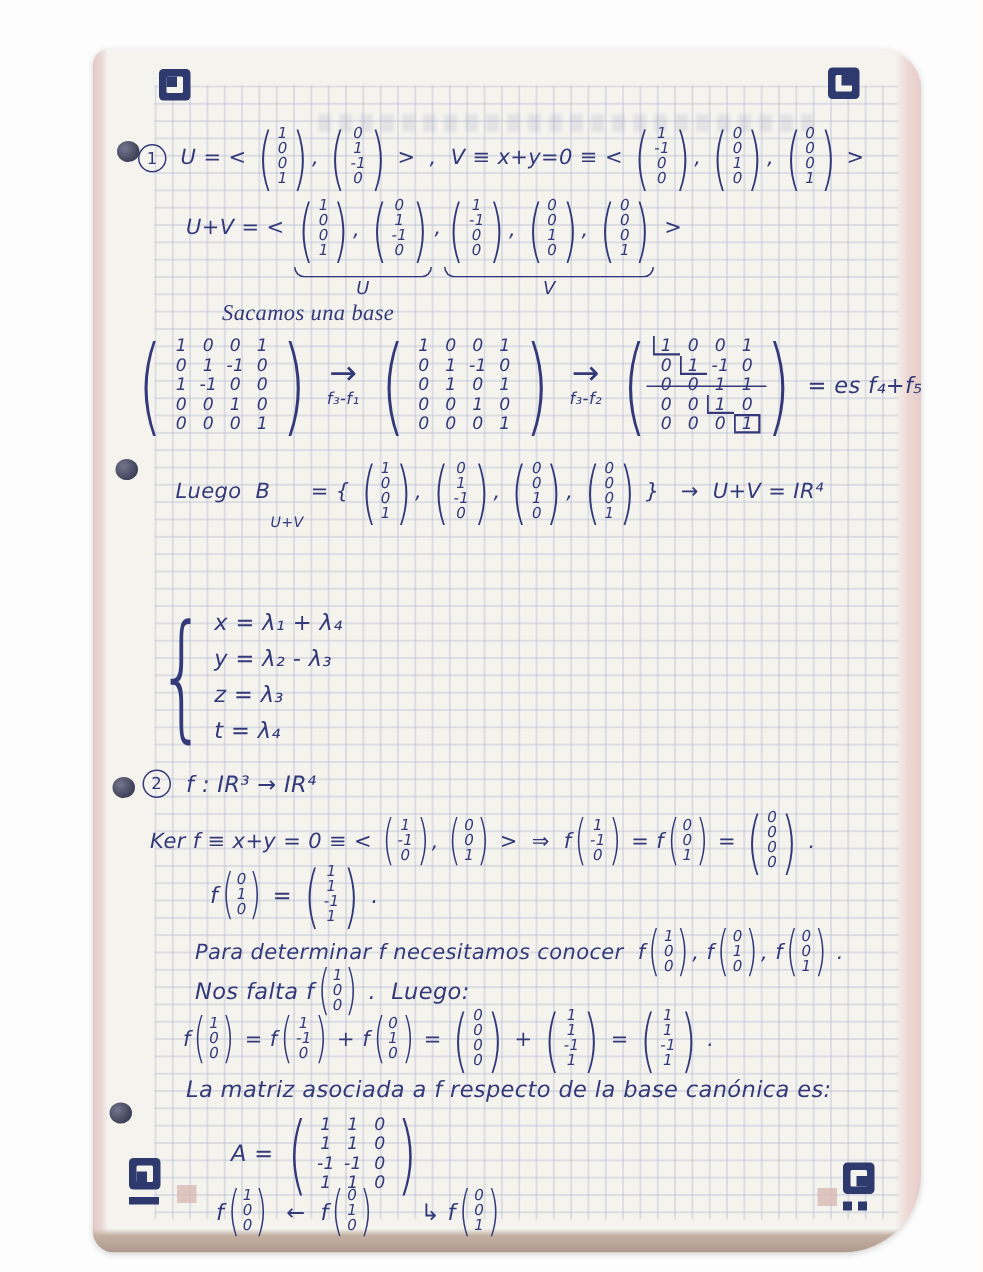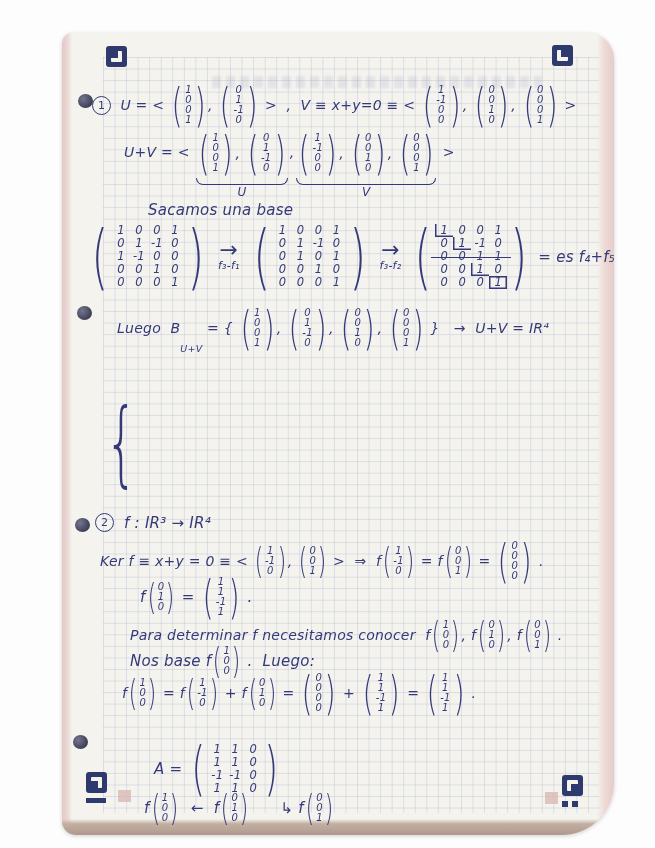--- a/index.html
+++ b/index.html
@@ -107,30 +107,31 @@
     <div class="fid-bar" style="left:24px;top:765px"></div>
     <div class="fid-dot" style="left:500px;top:768px"></div>
     <div class="fid-dot" style="left:510px;top:768px"></div>
     <div class="pink-sq" style="left:56px;top:757px"></div>
     <div class="pink-sq" style="left:483px;top:759px"></div>
 
 
     <div id="math-lines">
         <div class="mline" style="left: 30px; top: 49px; font-size: 14px;"><span class="mcirc">1</span><span class="mtext">  U = &lt; </span><span class="mvec"><span class="par" style="font-size: 46px;">(</span><span class="vcol"><span class="vrow">1</span><span class="vrow">0</span><span class="vrow">0</span><span class="vrow">1</span></span><span class="par" style="font-size: 46px;">)</span></span><span class="mtext">, </span><span class="mvec"><span class="par" style="font-size: 46px;">(</span><span class="vcol"><span class="vrow">0</span><span class="vrow">1</span><span class="vrow">-1</span><span class="vrow">0</span></span><span class="par" style="font-size: 46px;">)</span></span><span class="mtext"> &gt;  ,  V ≡ x+y=0 ≡ &lt; </span><span class="mvec"><span class="par" style="font-size: 46px;">(</span><span class="vcol"><span class="vrow">1</span><span class="vrow">-1</span><span class="vrow">0</span><span class="vrow">0</span></span><span class="par" style="font-size: 46px;">)</span></span><span class="mtext">, </span><span class="mvec"><span class="par" style="font-size: 46px;">(</span><span class="vcol"><span class="vrow">0</span><span class="vrow">0</span><span class="vrow">1</span><span class="vrow">0</span></span><span class="par" style="font-size: 46px;">)</span></span><span class="mtext">, </span><span class="mvec"><span class="par" style="font-size: 46px;">(</span><span class="vcol"><span class="vrow">0</span><span class="vrow">0</span><span class="vrow">0</span><span class="vrow">1</span></span><span class="par" style="font-size: 46px;">)</span></span><span class="mtext"> &gt;</span></div>
         <div class="mline" style="left: 62px; top: 97px; font-size: 14px;"><span class="mtext">U+V = &lt; </span><span class="mgrp"><span class="grow"><span class="mvec"><span class="par" style="font-size: 46px;">(</span><span class="vcol"><span class="vrow">1</span><span class="vrow">0</span><span class="vrow">0</span><span class="vrow">1</span></span><span class="par" style="font-size: 46px;">)</span></span><span class="mtext">, </span><span class="mvec"><span class="par" style="font-size: 46px;">(</span><span class="vcol"><span class="vrow">0</span><span class="vrow">1</span><span class="vrow">-1</span><span class="vrow">0</span></span><span class="par" style="font-size: 46px;">)</span></span></span><span class="ubrace"></span><span class="ulabel">U</span></span><span class="mtext">,</span><span class="mgrp"><span class="grow"><span class="mvec"><span class="par" style="font-size: 46px;">(</span><span class="vcol"><span class="vrow">1</span><span class="vrow">-1</span><span class="vrow">0</span><span class="vrow">0</span></span><span class="par" style="font-size: 46px;">)</span></span><span class="mtext">, </span><span class="mvec"><span class="par" style="font-size: 46px;">(</span><span class="vcol"><span class="vrow">0</span><span class="vrow">0</span><span class="vrow">1</span><span class="vrow">0</span></span><span class="par" style="font-size: 46px;">)</span></span><span class="mtext">, </span><span class="mvec"><span class="par" style="font-size: 46px;">(</span><span class="vcol"><span class="vrow">0</span><span class="vrow">0</span><span class="vrow">0</span><span class="vrow">1</span></span><span class="par" style="font-size: 46px;">)</span></span></span><span class="ubrace"></span><span class="ulabel">V</span></span><span class="mtext"> &gt;</span></div>
-        <div class="mline" style="left: 86px; top: 168px;"><span class="mtext">Sacamos una base</span></div>
+        <div class="mline" style="left: 86px; top: 168px; font-family: Liberation Serif, serif;"><span class="mtext">Sacamos una base</span></div>
         <div class="mline" style="left: 24px; top: 188px;"><span class="mmat"><span class="par" style="font-size: 71px;">(</span><span class="mbody"><span class="mrow"><span class="mcell">1</span><span class="mcell">0</span><span class="mcell">0</span><span class="mcell">1</span></span><span class="mrow"><span class="mcell">0</span><span class="mcell">1</span><span class="mcell">-1</span><span class="mcell">0</span></span><span class="mrow"><span class="mcell">1</span><span class="mcell">-1</span><span class="mcell">0</span><span class="mcell">0</span></span><span class="mrow"><span class="mcell">0</span><span class="mcell">0</span><span class="mcell">1</span><span class="mcell">0</span></span><span class="mrow"><span class="mcell">0</span><span class="mcell">0</span><span class="mcell">0</span><span class="mcell">1</span></span></span><span class="par" style="font-size: 71px;">)</span></span><span class="marr"><span class="arrg">→</span><span class="arrl">f₃-f₁</span></span><span class="mmat"><span class="par" style="font-size: 71px;">(</span><span class="mbody"><span class="mrow"><span class="mcell">1</span><span class="mcell">0</span><span class="mcell">0</span><span class="mcell">1</span></span><span class="mrow"><span class="mcell">0</span><span class="mcell">1</span><span class="mcell">-1</span><span class="mcell">0</span></span><span class="mrow"><span class="mcell">0</span><span class="mcell">1</span><span class="mcell">0</span><span class="mcell">1</span></span><span class="mrow"><span class="mcell">0</span><span class="mcell">0</span><span class="mcell">1</span><span class="mcell">0</span></span><span class="mrow"><span class="mcell">0</span><span class="mcell">0</span><span class="mcell">0</span><span class="mcell">1</span></span></span><span class="par" style="font-size: 71px;">)</span></span><span class="marr"><span class="arrg">→</span><span class="arrl">f₃-f₂</span></span><span class="mmat"><span class="par" style="font-size: 71px;">(</span><span class="mbody"><span class="mrow"><span class="mcell pivot">1</span><span class="mcell">0</span><span class="mcell">0</span><span class="mcell">1</span></span><span class="mrow"><span class="mcell">0</span><span class="mcell pivot">1</span><span class="mcell">-1</span><span class="mcell">0</span></span><span class="mrow strike"><span class="mcell">0</span><span class="mcell">0</span><span class="mcell">1</span><span class="mcell">1</span></span><span class="mrow"><span class="mcell">0</span><span class="mcell">0</span><span class="mcell pivot">1</span><span class="mcell">0</span></span><span class="mrow"><span class="mcell">0</span><span class="mcell">0</span><span class="mcell">0</span><span class="mcell boxed">1</span></span></span><span class="par" style="font-size: 71px;">)</span></span><span class="mtext"> = es f₄+f₅</span></div>
         <div class="mline" style="left: 55px; top: 272px; font-size: 14px;"><span class="mtext">Luego  B</span><span class="msub">U+V</span><span class="mtext"> = { </span><span class="mvec"><span class="par" style="font-size: 46px;">(</span><span class="vcol"><span class="vrow">1</span><span class="vrow">0</span><span class="vrow">0</span><span class="vrow">1</span></span><span class="par" style="font-size: 46px;">)</span></span><span class="mtext">, </span><span class="mvec"><span class="par" style="font-size: 46px;">(</span><span class="vcol"><span class="vrow">0</span><span class="vrow">1</span><span class="vrow">-1</span><span class="vrow">0</span></span><span class="par" style="font-size: 46px;">)</span></span><span class="mtext">, </span><span class="mvec"><span class="par" style="font-size: 46px;">(</span><span class="vcol"><span class="vrow">0</span><span class="vrow">0</span><span class="vrow">1</span><span class="vrow">0</span></span><span class="par" style="font-size: 46px;">)</span></span><span class="mtext">, </span><span class="mvec"><span class="par" style="font-size: 46px;">(</span><span class="vcol"><span class="vrow">0</span><span class="vrow">0</span><span class="vrow">0</span><span class="vrow">1</span></span><span class="par" style="font-size: 46px;">)</span></span><span class="mtext"> }   →  U+V = IR⁴</span></div>
-        <div class="mline" style="left: 30px; top: 370px;"><span class="mcases"><span class="cbrace" style="font-size: 92px;">{</span></span></div>
+        <div class="mline" style="left: 30px; top: 370px;"><span class="mcases"><span class="cbrace" style="font-size: 92px;">{</span><span class="ccol"><span class="crow">x = λ₁ + λ₄</span><span class="crow">y = λ₂ - λ₃</span><span class="crow">z = λ₃</span><span class="crow">t = λ₄</span></span></span></div>
         <div class="mline" style="left: 33px; top: 480px;"><span class="mcirc">2</span><span class="mtext">  f : IR³ → IR⁴</span></div>
         <div class="mline" style="left: 38px; top: 505px; font-size: 14px;"><span class="mtext">Ker f ≡ x+y = 0 ≡ &lt; </span><span class="mvec"><span class="par" style="font-size: 36px;">(</span><span class="vcol"><span class="vrow">1</span><span class="vrow">-1</span><span class="vrow">0</span></span><span class="par" style="font-size: 36px;">)</span></span><span class="mtext">, </span><span class="mvec"><span class="par" style="font-size: 36px;">(</span><span class="vcol"><span class="vrow">0</span><span class="vrow">0</span><span class="vrow">1</span></span><span class="par" style="font-size: 36px;">)</span></span><span class="mtext"> &gt;  ⇒  f</span><span class="mvec"><span class="par" style="font-size: 36px;">(</span><span class="vcol"><span class="vrow">1</span><span class="vrow">-1</span><span class="vrow">0</span></span><span class="par" style="font-size: 36px;">)</span></span><span class="mtext"> = f</span><span class="mvec"><span class="par" style="font-size: 36px;">(</span><span class="vcol"><span class="vrow">0</span><span class="vrow">0</span><span class="vrow">1</span></span><span class="par" style="font-size: 36px;">)</span></span><span class="mtext"> = </span><span class="mvec"><span class="par" style="font-size: 46px;">(</span><span class="vcol"><span class="vrow">0</span><span class="vrow">0</span><span class="vrow">0</span><span class="vrow">0</span></span><span class="par" style="font-size: 46px;">)</span></span><span class="mtext"> .</span></div>
         <div class="mline" style="left: 78px; top: 541px;"><span class="mtext">f</span><span class="mvec"><span class="par" style="font-size: 36px;">(</span><span class="vcol"><span class="vrow">0</span><span class="vrow">1</span><span class="vrow">0</span></span><span class="par" style="font-size: 36px;">)</span></span><span class="mtext"> = </span><span class="mvec"><span class="par" style="font-size: 46px;">(</span><span class="vcol"><span class="vrow">1</span><span class="vrow">1</span><span class="vrow">-1</span><span class="vrow">1</span></span><span class="par" style="font-size: 46px;">)</span></span><span class="mtext"> .</span></div>
         <div class="mline" style="left: 68px; top: 584px; font-size: 14px;"><span class="mtext">Para determinar f necesitamos conocer  f</span><span class="mvec"><span class="par" style="font-size: 36px;">(</span><span class="vcol"><span class="vrow">1</span><span class="vrow">0</span><span class="vrow">0</span></span><span class="par" style="font-size: 36px;">)</span></span><span class="mtext">, f</span><span class="mvec"><span class="par" style="font-size: 36px;">(</span><span class="vcol"><span class="vrow">0</span><span class="vrow">1</span><span class="vrow">0</span></span><span class="par" style="font-size: 36px;">)</span></span><span class="mtext">, f</span><span class="mvec"><span class="par" style="font-size: 36px;">(</span><span class="vcol"><span class="vrow">0</span><span class="vrow">0</span><span class="vrow">1</span></span><span class="par" style="font-size: 36px;">)</span></span><span class="mtext"> .</span></div>
-        <div class="mline" style="left: 68px; top: 610px;"><span class="mtext">Nos base f</span><span class="mvec"><span class="par" style="font-size: 36px;">(</span><span class="vcol"><span class="vrow">1</span><span class="vrow">0</span><span class="vrow">0</span></span><span class="par" style="font-size: 36px;">)</span></span><span class="mtext"> .  Luego:</span></div>
+        <div class="mline" style="left: 68px; top: 610px;"><span class="mtext">Nos falta f</span><span class="mvec"><span class="par" style="font-size: 36px;">(</span><span class="vcol"><span class="vrow">1</span><span class="vrow">0</span><span class="vrow">0</span></span><span class="par" style="font-size: 36px;">)</span></span><span class="mtext"> .  Luego:</span></div>
         <div class="mline" style="left: 60px; top: 637px; font-size: 14px;"><span class="mtext">f</span><span class="mvec"><span class="par" style="font-size: 36px;">(</span><span class="vcol"><span class="vrow">1</span><span class="vrow">0</span><span class="vrow">0</span></span><span class="par" style="font-size: 36px;">)</span></span><span class="mtext"> = f</span><span class="mvec"><span class="par" style="font-size: 36px;">(</span><span class="vcol"><span class="vrow">1</span><span class="vrow">-1</span><span class="vrow">0</span></span><span class="par" style="font-size: 36px;">)</span></span><span class="mtext"> + f</span><span class="mvec"><span class="par" style="font-size: 36px;">(</span><span class="vcol"><span class="vrow">0</span><span class="vrow">1</span><span class="vrow">0</span></span><span class="par" style="font-size: 36px;">)</span></span><span class="mtext"> = </span><span class="mvec"><span class="par" style="font-size: 46px;">(</span><span class="vcol"><span class="vrow">0</span><span class="vrow">0</span><span class="vrow">0</span><span class="vrow">0</span></span><span class="par" style="font-size: 46px;">)</span></span><span class="mtext"> + </span><span class="mvec"><span class="par" style="font-size: 46px;">(</span><span class="vcol"><span class="vrow">1</span><span class="vrow">1</span><span class="vrow">-1</span><span class="vrow">1</span></span><span class="par" style="font-size: 46px;">)</span></span><span class="mtext"> = </span><span class="mvec"><span class="par" style="font-size: 46px;">(</span><span class="vcol"><span class="vrow">1</span><span class="vrow">1</span><span class="vrow">-1</span><span class="vrow">1</span></span><span class="par" style="font-size: 46px;">)</span></span><span class="mtext"> .</span></div>
+        <div class="mline" style="left: 62px; top: 684px;"><span class="mtext">La matriz asociada a f respecto de la base canónica es:</span></div>
         <div class="mline" style="left: 92px; top: 707px;"><span class="mtext">A = </span><span class="mmat"><span class="par" style="font-size: 58px;">(</span><span class="mbody"><span class="mrow"><span class="mcell">1</span><span class="mcell">1</span><span class="mcell">0</span></span><span class="mrow"><span class="mcell">1</span><span class="mcell">1</span><span class="mcell">0</span></span><span class="mrow"><span class="mcell">-1</span><span class="mcell">-1</span><span class="mcell">0</span></span><span class="mrow"><span class="mcell">1</span><span class="mcell">1</span><span class="mcell">0</span></span></span><span class="par" style="font-size: 58px;">)</span></span></div>
         <div class="mline" style="left: 82px; top: 757px;"><span class="mtext">f</span><span class="mvec"><span class="par" style="font-size: 36px;">(</span><span class="vcol"><span class="vrow">1</span><span class="vrow">0</span><span class="vrow">0</span></span><span class="par" style="font-size: 36px;">)</span></span><span class="mtext">  ←  f</span><span class="mvec"><span class="par" style="font-size: 36px;">(</span><span class="vcol"><span class="vrow">0</span><span class="vrow">1</span><span class="vrow">0</span></span><span class="par" style="font-size: 36px;">)</span></span><span class="mtext">      ↳ f</span><span class="mvec"><span class="par" style="font-size: 36px;">(</span><span class="vcol"><span class="vrow">0</span><span class="vrow">0</span><span class="vrow">1</span></span><span class="par" style="font-size: 36px;">)</span></span></div>
       </div>
   </div>
 
   <div class="hole" style="left:78px;top:94px"></div>
   <div class="hole" style="left:77px;top:306px"></div>
   <div class="hole" style="left:75px;top:518px"></div>
   <div class="hole" style="left:73px;top:735px"></div>
 </div>

